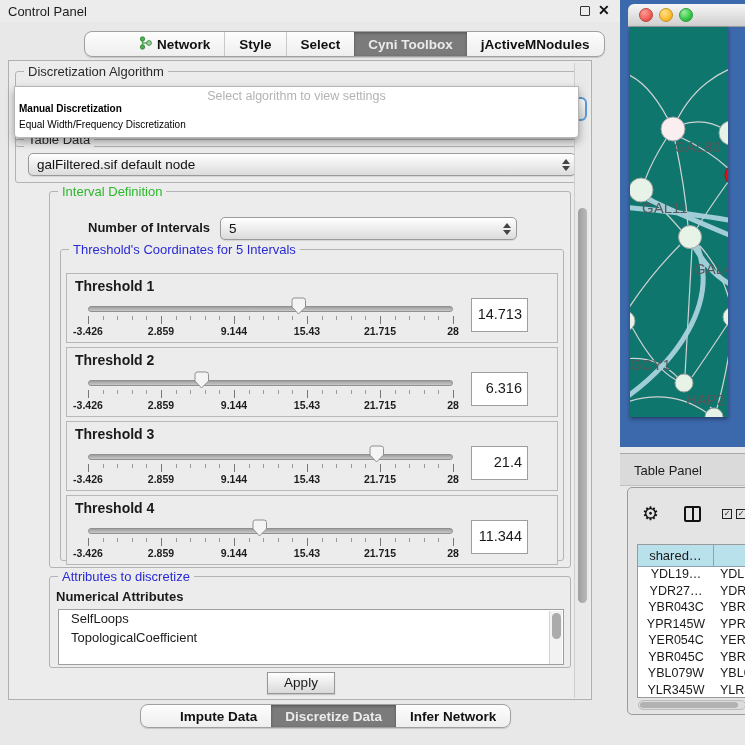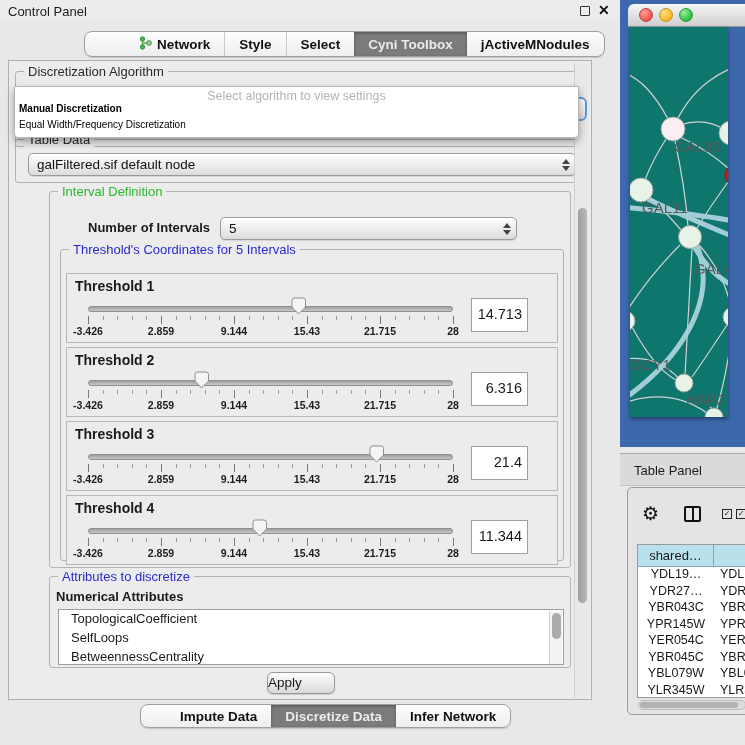--- a/index.html
+++ b/index.html
@@ -57,21 +57,21 @@
   .tick-label { position:absolute; top:25px; transform:translateX(-50%); font-size:10.5px; font-weight:700; color:#1d1d1d; white-space:nowrap; }
   .thumb { position:absolute; top:-3px; width:17px; height:18px; cursor:pointer; }
   .val-box { position:absolute; left:404px; top:24px; width:57px; height:34px; background:#fff; border:1px solid #9e9e9e; font-size:14.5px; text-align:right; padding:7px 5px 0 0; }
 
   
   .attr-list { position:absolute; left:8px; top:32px; width:506px; height:56px; background:#fff; border:1px solid #9e9e9e; overflow:hidden; }
   .attr-item { padding:1px 0 1px 12px; font-size:13px; height:19px; }
   .attr-scroll { position:absolute; right:1px; top:1px; width:13px; height:54px; background:#f2f2f2; border-left:1px solid #d5d5d5; }
   .attr-scroll .th { position:absolute; left:2px; top:2px; width:9px; height:26px; border-radius:5px; background:#ababab; }
 
-  .apply-btn { position:absolute; left:258px; top:611px; width:68px; height:22px; border:1px solid #979797; border-radius:6px; background:linear-gradient(#fefefe,#d9d9d9); font-size:13.5px; line-height:20px; cursor:pointer; box-shadow:0 1px 1px rgba(0,0,0,.15); }
+  .apply-btn { position:absolute; left:258px; top:611px; width:68px; height:22px; border:1px solid #979797; border-radius:0; background:linear-gradient(#fefefe,#d9d9d9); font-size:13.5px; text-align:center; line-height:20px; cursor:pointer; box-shadow:0 1px 1px rgba(0,0,0,.15); }
 
   .panel-scroll { position:absolute; right:2px; top:2px; width:15px; height:635px; background:#e9e9e9; border-left:1px solid #cfcfcf; }
   .panel-scroll .th { position:absolute; left:3px; top:145px; width:9px; height:395px; border-radius:5px; background:linear-gradient(to right,#9f9f9f,#b9b9b9); }
 
   
   .net-window { position:absolute; left:620px; top:0; width:125px; height:447px; background:#3c68ac; }
   .net-titlebar { position:absolute; left:8px; top:4px; width:117px; height:23px; background:linear-gradient(#f6f6f6,#cfcfcf); border-top-left-radius:6px; border-bottom:1px solid #9a9a9a; }
   .tl { position:absolute; top:4px; width:14px; height:14px; border-radius:50%; cursor:pointer; }
   .net-canvas { position:absolute; left:10px; top:27px; width:98px; height:390px; background:#0f766e; box-shadow:0 2px 4px rgba(0,0,0,.4); overflow:hidden; }
 
@@ -255,23 +255,22 @@
           </div>
           <div class="val-box">11.344</div>
         </div>
       </div>
     </div>
 
     <div class="groupbox gb-blue" style="left:40px; top:515px; width:522px; height:92px;">
       <span class="gb-title">Attributes to discretize</span>
       <span class="bold" style="position:absolute; left:6px; top:12px;">Numerical Attributes</span>
       <div class="attr-list">
+        <div class="attr-item">SelfLoops</div>
         <div class="attr-item">TopologicalCoefficient</div>
-        <div class="attr-item">SelfLoops</div>
-        <div class="attr-item">BetweennessCentrality</div>
         <div class="attr-scroll">
             <div class="th"></div>
           </div>
       </div>
     </div>
 
     <div class="apply-btn">Apply</div>
 
     <div class="panel-scroll">
         <div class="th"></div>

